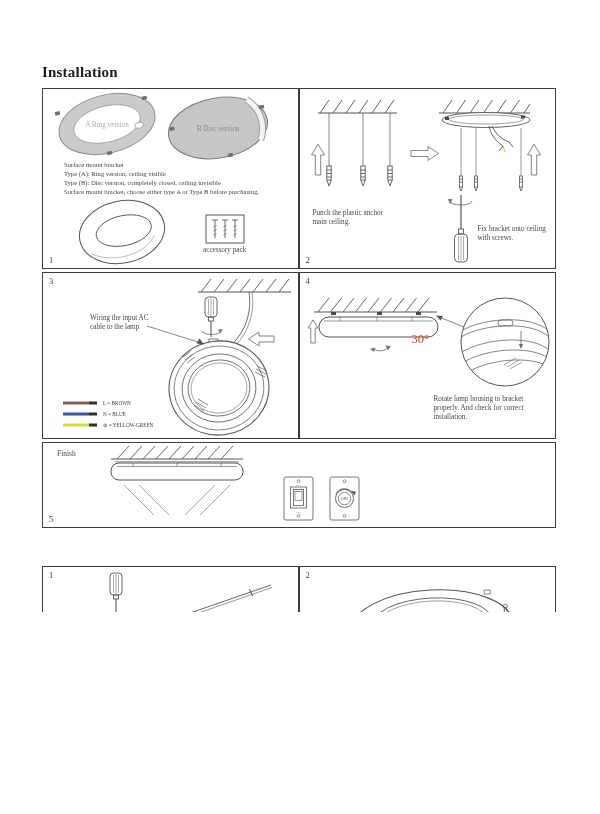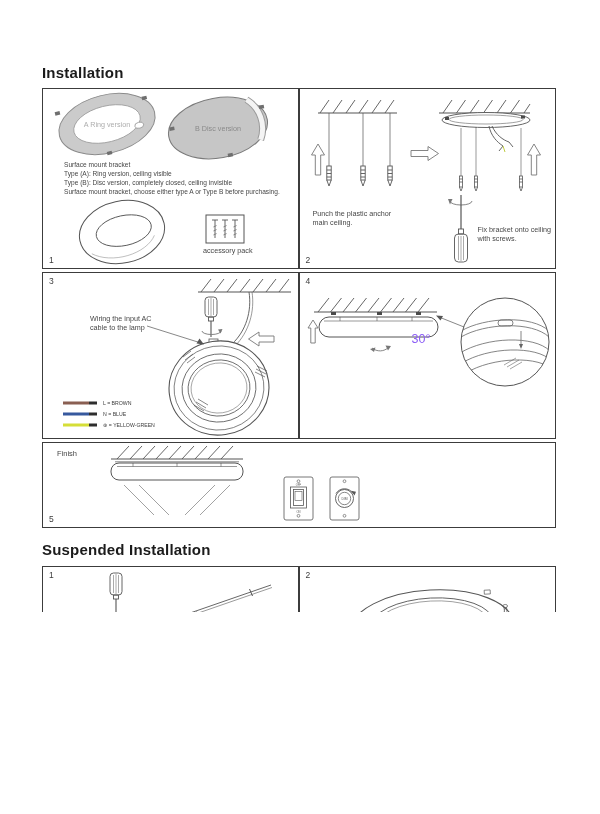--- a/index.html
+++ b/index.html
@@ -1,31 +1,31 @@
 <!DOCTYPE html>
 <html><head>
 <meta charset="utf-8">
 <style>
   html,body{margin:0;padding:0;background:#fff;}
   #page{position:relative;width:600px;height:612px;background:#ffffff;overflow:hidden;
-        font-family:Liberation Sans, sans-serif;color:#3f3f3f;}
+        font-family:Liberation Serif, serif;color:#3f3f3f;}
   .sec-title{position:absolute;left:42px;font-size:15px;font-weight:bold;color:#1b1b1b;letter-spacing:.2px;}
   .trow{position:absolute;left:42px;width:514px;border:1.5px solid #3c3c3c;background:#fff;box-sizing:border-box;}
   .divider{position:absolute;top:0;bottom:0;left:255px;width:1.5px;background:#3c3c3c;}
   .cell{position:absolute;top:0;bottom:0;overflow:hidden;}
   .cell.lft{left:0;width:255px;}
   .cell.rgt{left:256.5px;right:0;}
   .cell.full{left:0;right:0;}
   .cell svg{position:absolute;left:0;top:0;}
   .pnum{position:absolute;left:6px;font-size:8.5px;color:#3c3c3c;}
   .pnum.top{top:3px;} .pnum.bot{bottom:3px;}
   .cap{position:absolute;font-size:7.2px;line-height:1.28;color:#474747;white-space:pre-line;}
   .cap.small{font-size:7px;}
   .desc{position:absolute;left:21px;top:71px;width:242px;font-size:6.6px;line-height:9.1px;color:#474747;white-space:pre-line;}
-  .angle{position:absolute;left:112px;top:59px;font-size:12.5px;color:#8b5cf6;}
+  .angle{position:absolute;left:112px;top:59px;font-size:12.5px;color:#c2410c;}
   .legend{position:absolute;}
   .lrow{display:flex;align-items:center;height:11px;}
   .lrow svg{position:static;display:block;margin-right:4px;}
   .lrow span{font-size:5.2px;color:#3c3c3c;white-space:nowrap;}
   .legend.tiny .lrow span{font-size:4.8px;}
   .smudge{position:absolute;left:92px;top:767px;width:215px;height:20px;background:#f3f3f3;
           border-radius:10px;filter:blur(3px);transform:rotate(-1.5deg);opacity:.75;}
 </style>
 </head>
 <body>
@@ -340,20 +340,23 @@
             <line x1="221" y1="58" x2="221" y2="73"></line>
             <polygon points="221,76 219,71 223,71" fill="#666666" stroke="none"></polygon>
             <line x1="204" y1="92" x2="216" y2="85" stroke-width="0.6"></line>
               <line x1="207" y1="94" x2="219" y2="87" stroke-width="0.6"></line>
               <line x1="210" y1="96" x2="222" y2="89" stroke-width="0.6"></line>
           </g>
           <circle cx="205" cy="69" r="44" stroke-width="1"></circle>
         </g>
       </svg>
       <div class="angle">30°</div>
+      <div class="cap" style="left:134px;top:122px;">Rotate lamp housing to bracket
+properly. And check for correct
+installation.</div>
       <div class="pnum top">4</div>
     </div>
   </div>
 
   <div class="trow" style="top:442px;height:86px;">
     <div class="cell full">
       <svg width="511" height="83" viewBox="0 0 511 83">
         <g stroke="#555555" fill="none" stroke-width="0.9">
           <g>
             <line x1="68" y1="16" x2="200" y2="16" stroke-width="1.1"></line>
@@ -403,21 +406,20 @@
         </g>
         <text x="255.5" y="43" text-anchor="middle" font-size="2.7" fill="#555555">OFF</text>
         <text x="255.5" y="70" text-anchor="middle" font-size="2.7" fill="#555555">ON</text>
         <text x="301.5" y="57" text-anchor="middle" font-size="3.4" fill="#555555">DIM</text>
       </svg>
       <div class="cap" style="left:14px;top:6px;font-size:7.5px;">Finish</div>
       <div class="pnum bot">5</div>
     </div>
   </div>
 
-  <div class="sec-title" style="top:541px;">Suspended Installation</div>
 
   <div class="trow" style="top:566px;height:206px;">
     <div class="divider"></div>
 
     <div class="cell lft">
       <svg width="255" height="206" viewBox="0 0 255 206">
         <g stroke="#555555" fill="none" stroke-width="0.9">
           <g>
             <rect x="67" y="6" width="12" height="22" rx="3.5"></rect>
             <line x1="70.5" y1="8" x2="70.5" y2="26" stroke-width="0.5"></line>

